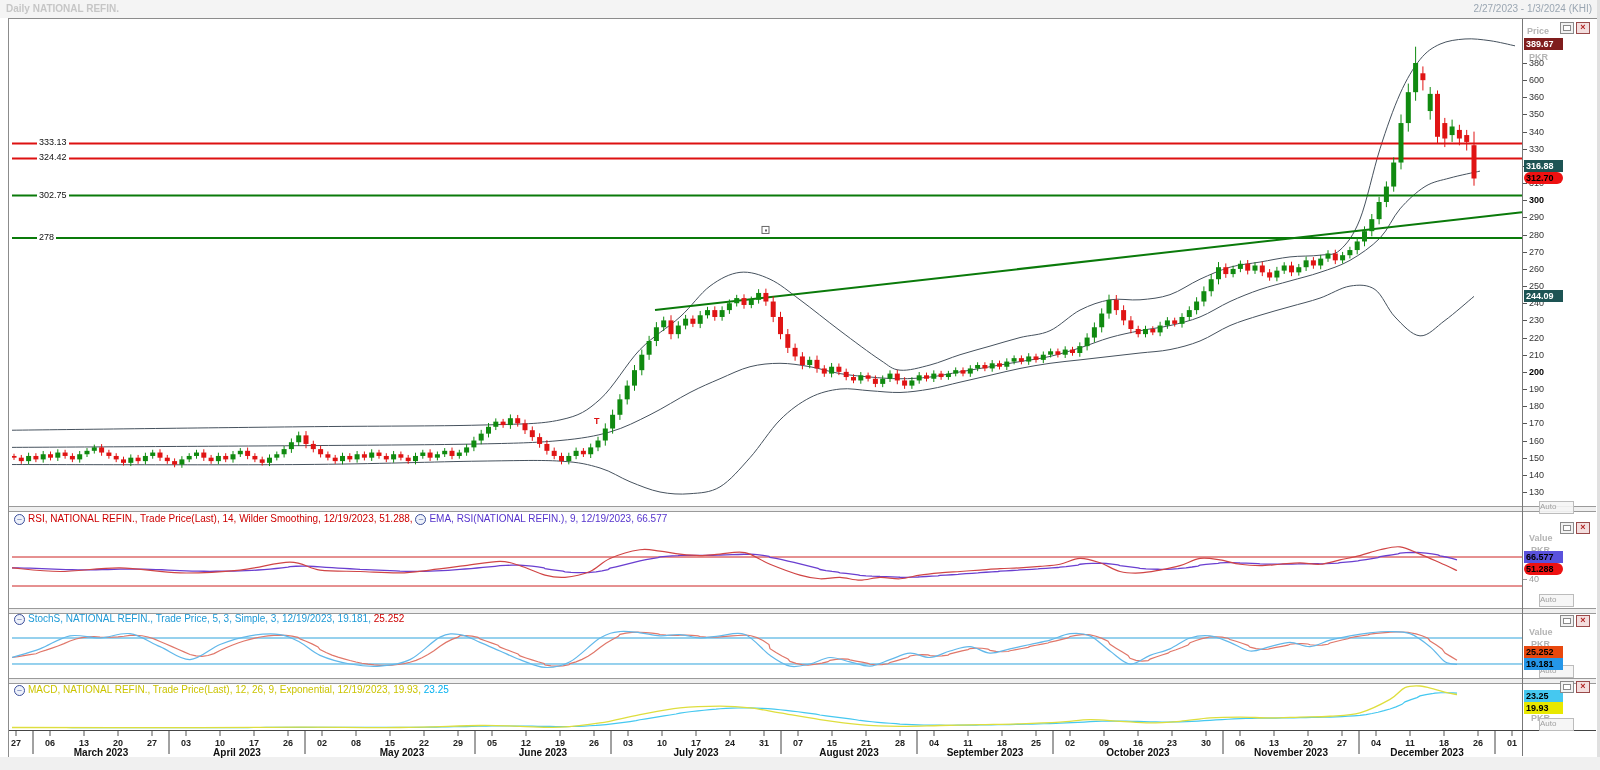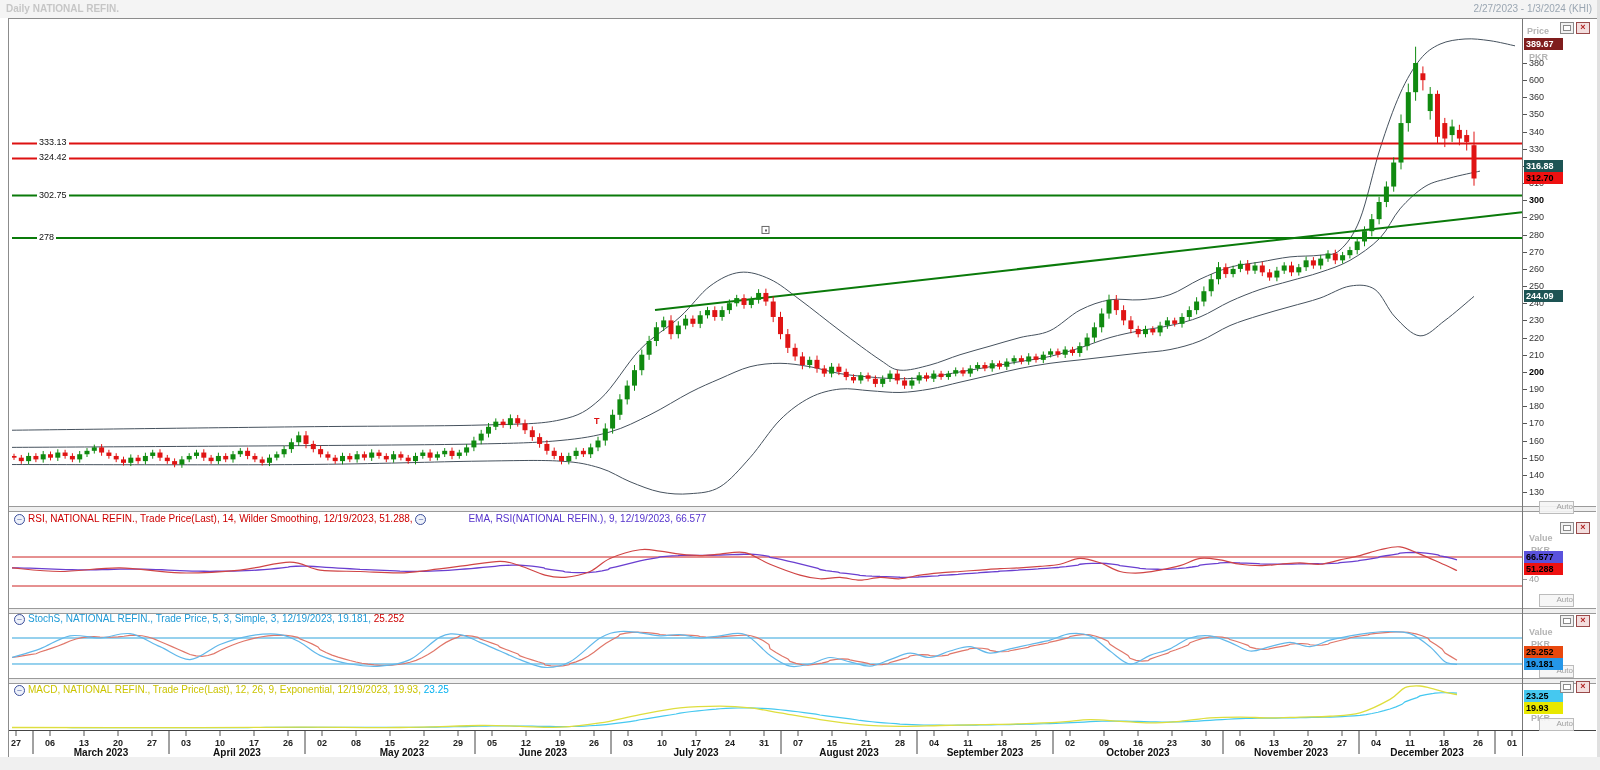--- a/index.html
+++ b/index.html
@@ -10,31 +10,31 @@
   .title{left:6px;top:3px;font-size:10px;font-weight:bold;color:#c6c6c6;white-space:nowrap;}
   .daterange{right:8px;top:3px;font-size:10px;color:#9aa6b2;white-space:nowrap;}
   .frame{left:8px;top:18px;width:1588px;height:738px;border:1px solid #8c8c8c;background:transparent;}
   .rightedge{left:1597px;top:0;width:3px;height:770px;background:#e0e0e0;}
   .below{left:0;top:757px;width:1600px;height:13px;background:#f0f0f0;}
   .sep{left:9px;width:1587px;height:4px;background:#f0f0f0;border-top:1px solid #9a9a9a;border-bottom:1px solid #9a9a9a;}
   .legend{font-size:10px;white-space:nowrap;z-index:4;}
   .lgico{display:inline-block;width:9px;height:9px;border:1px solid #3c4e9a;border-radius:50%;
          font-size:8px;line-height:7px;text-align:center;color:#3c4e9a;background:#eef2fa;
          vertical-align:middle;margin-right:3px;}
-  .lg-red{color:#cc0000;} .lg-navy{color:#16365c;} .lg-purple{color:#5533cc;margin-left:39px;}
+  .lg-red{color:#cc0000;} .lg-navy{color:#16365c;} .lg-purple{color:#5533cc;}
   .lg-blue{color:#1e9ad6;} .lg-yellow{color:#cbc400;} .lg-cyan{color:#00b0f0;}
   .hline-label{left:12px;background:#ffffff;color:#111;font-size:9px;padding:0 2px;z-index:3;white-space:nowrap;margin-left:25px;}
   .ticklabel{left:1529px;font-size:9px;color:#333;z-index:2;white-space:nowrap;}
   .ticklabel.bold{font-weight:bold;color:#000;}
   .tickdash{left:1523px;width:4px;height:1px;background:#555;z-index:2;}
   .greylab{color:#b4b4b4;font-size:9px;font-weight:bold;z-index:2;white-space:nowrap;}
   .badge{left:1524px;width:37px;height:12px;font-size:9px;font-weight:bold;line-height:12px;
          padding-left:2px;z-index:5;white-space:nowrap;}
   .autobtn{left:1539px;width:33px;height:11px;border:1px solid #bcbcbc;background:rgba(245,245,245,.9);
-           color:#a0a0a0;font-size:8px;line-height:10px;text-align:right;z-index:5;}
+           color:#a0a0a0;font-size:8px;line-height:10px;text-align:left;z-index:5;}
   .icon-min{width:12px;height:10px;border:1px solid #8a8a8a;background:#f2f2f2;z-index:6;}
   .icon-min::after{content:"";position:absolute;left:2px;top:2px;width:6px;height:4px;border:1px solid #8a8a8a;background:#fff;}
   .icon-close{width:12px;height:10px;border:1px solid #9a4a4a;background:#f3dede;color:#b02020;
               font-size:9px;font-weight:bold;line-height:9px;text-align:center;z-index:6;}
   .daylab{font-size:9px;font-weight:bold;color:#222;transform:translateX(-50%);z-index:3;white-space:nowrap;}
   .monthlab{font-size:10px;font-weight:bold;color:#111;transform:translateX(-50%);z-index:3;white-space:nowrap;}
   .tmark{color:#dd1111;font-size:9px;font-weight:bold;z-index:3;}
   svg{position:absolute;left:0;top:0;z-index:1;}
 </style>
 </head>
@@ -649,24 +649,24 @@
       <div class="abs tickdash" style="top: 492px;"></div>
       <div class="abs ticklabel" style="top: 487px;">130</div>
       <div class="abs tickdash" style="top: 578.75px; background: rgb(153, 153, 153);"></div>
       <div class="abs ticklabel" style="top: 573.75px; color: rgb(154, 154, 154);">40</div>
       <div class="abs hline-label" style="top: 137.429px;">333.13</div>
       <div class="abs hline-label" style="top: 152.375px;">324.42</div>
       <div class="abs hline-label" style="top: 189.561px;">302.75</div>
       <div class="abs hline-label" style="top: 232.032px;">278</div>
       <div class="abs badge" style="top: 38px; background: #7f1d1d; color: rgb(255, 255, 255);">389.67</div>
       <div class="abs badge" style="top: 160px; background: rgb(29, 84, 84); color: rgb(255, 255, 255);">316.88</div>
-      <div class="abs badge" style="top: 172px; background: rgb(238, 17, 17); color: rgb(0, 0, 0);">312.70</div>
+      <div class="abs badge" style="top: 172px; background: rgb(238, 17, 17); color: rgb(0, 0, 0); border-radius: 6px;">312.70</div>
       <div class="abs badge" style="top: 290px; background: rgb(29, 84, 84); color: rgb(255, 255, 255);">244.09</div>
       <div class="abs badge" style="top: 551px; background: rgb(90, 82, 220); color: rgb(0, 0, 0);">66.577</div>
-      <div class="abs badge" style="top: 563px; background: rgb(238, 17, 17); color: rgb(0, 0, 0);">51.288</div>
+      <div class="abs badge" style="top: 563px; background: rgb(238, 17, 17); color: rgb(0, 0, 0); border-radius: 6px;">51.288</div>
       <div class="abs badge" style="top: 646px; background: rgb(232, 72, 14); color: rgb(0, 0, 0);">25.252</div>
       <div class="abs badge" style="top: 658px; background: rgb(37, 150, 232); color: rgb(0, 0, 0);">19.181</div>
       <div class="abs badge" style="top: 690px; background: rgb(69, 200, 240); color: rgb(0, 0, 0);">23.25</div>
       <div class="abs badge" style="top: 702px; background: rgb(232, 232, 0); color: rgb(0, 0, 0);">19.93</div>
       <div class="abs daylab" style="left: 16px; top: 738px;">27</div>
       <div class="abs daylab" style="left: 50px; top: 738px;">06</div>
       <div class="abs daylab" style="left: 84px; top: 738px;">13</div>
       <div class="abs daylab" style="left: 118px; top: 738px;">20</div>
       <div class="abs daylab" style="left: 152px; top: 738px;">27</div>
       <div class="abs daylab" style="left: 186px; top: 738px;">03</div>

